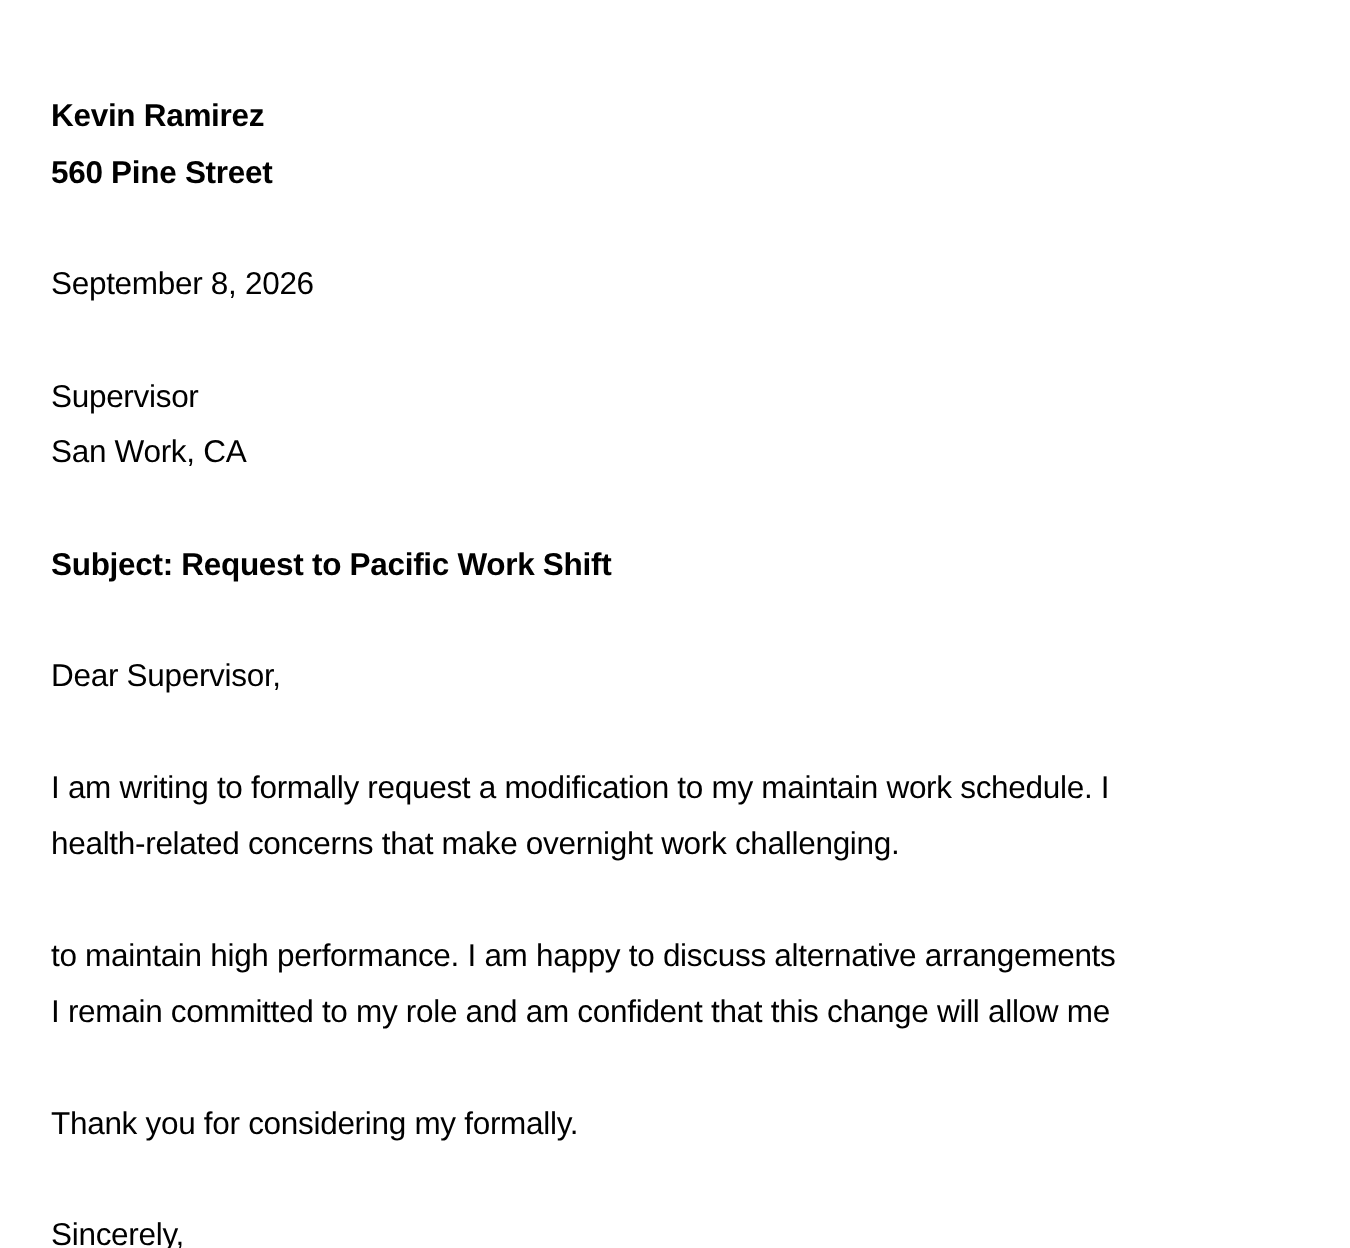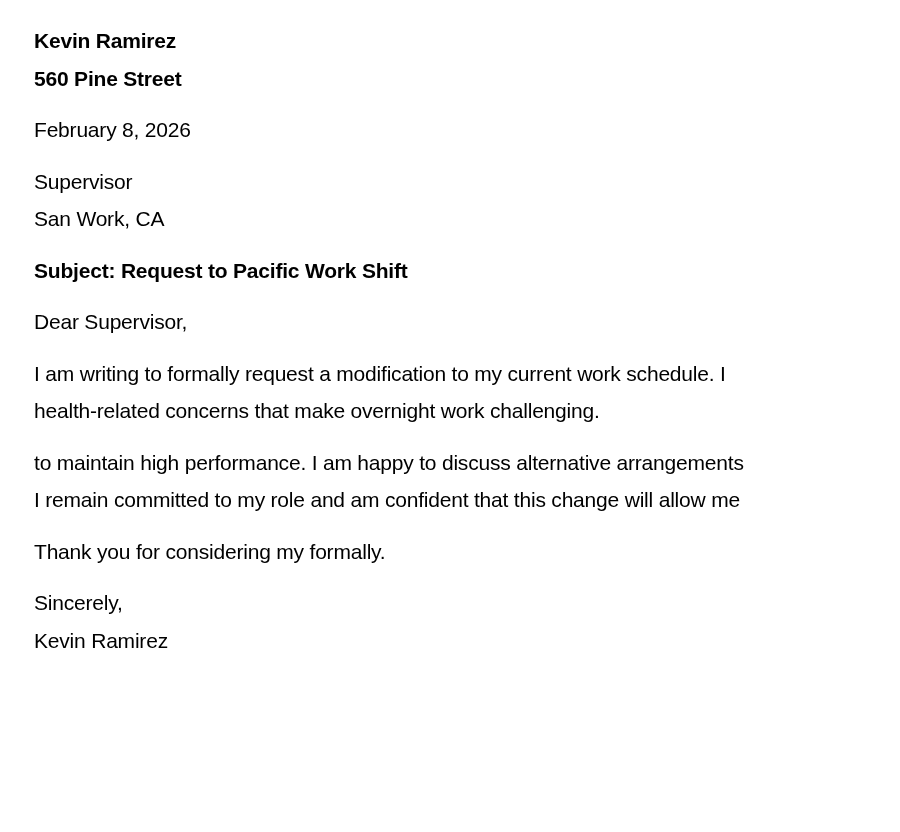--- a/index.html
+++ b/index.html
@@ -4,51 +4,51 @@
 <style>
   html, body { margin: 0; padding: 0; background: #ffffff; }
   body {
     width: 900px; height: 832px; overflow: hidden;
     font-family: "Liberation Sans", "DejaVu Sans", sans-serif;
     color: #000;
   }
   .page { position: relative; padding: 22px 0 0 34px; width: 840px; }
   .line { font-size: 21px; line-height: 37.5px; white-space: nowrap; letter-spacing: -0.2px; }
   .bold { font-weight: bold; }
-  .block { margin-bottom: 14px; }
+  .block { margin-bottom: 14px; margin-top: 37px; }
 </style>
 </head>
 <body>
 
 <div class="page">
 
   <div class="block">
     <div class="line bold">Kevin Ramirez</div>
     <div class="line bold">560 Pine Street</div>
   </div>
 
   <div class="block">
-    <div class="line">February 8, 2026</div>
+    <div class="line">September 8, 2026</div>
   </div>
 
   <div class="block">
     <div class="line">Supervisor</div>
     <div class="line">San Work, CA</div>
   </div>
 
   <div class="block">
     <div class="line bold">Subject: Request to Pacific Work Shift</div>
   </div>
 
   <div class="block">
     <div class="line">Dear Supervisor,</div>
   </div>
 
   <div class="block">
-    <div class="line">I am writing to formally request a modification to my current work schedule. I</div>
+    <div class="line">I am writing to formally request a modification to my maintain work schedule. I</div>
     <div class="line">health-related concerns that make overnight work challenging.</div>
   </div>
 
   <div class="block">
     <div class="line">to maintain high performance. I am happy to discuss alternative arrangements</div>
     <div class="line">I remain committed to my role and am confident that this change will allow me</div>
   </div>
 
   <div class="block">
     <div class="line">Thank you for considering my formally.</div>

